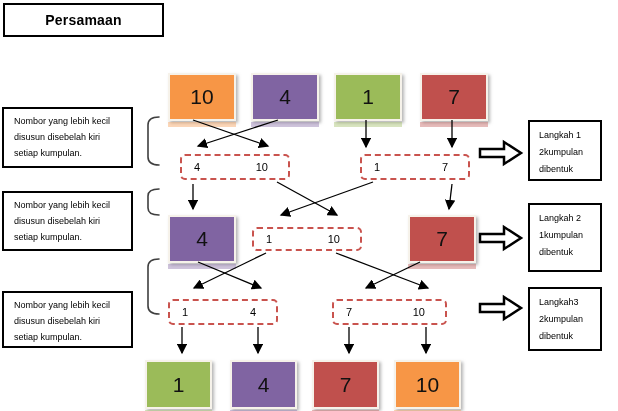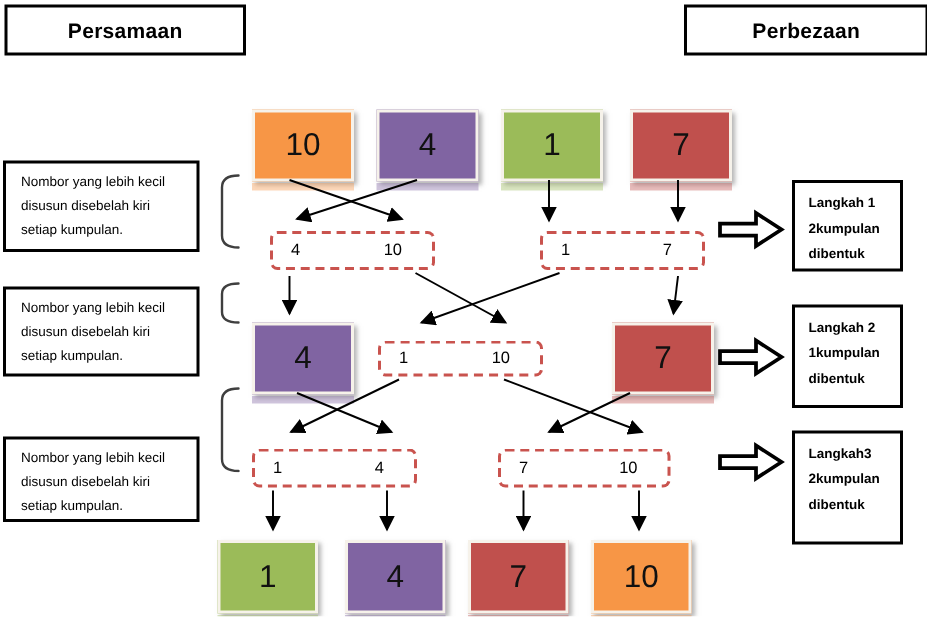--- a/index.html
+++ b/index.html
@@ -11,21 +11,21 @@
     position:absolute;border:2px solid #000;background:#fff;
     display:flex;align-items:center;justify-content:center;
     font-size:14px;font-weight:600;letter-spacing:.2px;
   }
   .note-box{
     position:absolute;left:2px;width:131px;border:2px solid #000;background:#fff;
     font-size:9px;line-height:1.75;padding:5px 5px 4px 10px;box-sizing:border-box;
   }
   .step-box{
     position:absolute;left:528px;width:74px;border:2px solid #000;background:#fff;
-    font-size:9px;line-height:1.9;padding:5px 2px 2px 9px;box-sizing:border-box;font-weight:bold;
+    font-size:9px;line-height:1.9;padding:5px 2px 2px 9px;box-sizing:border-box;
   }
   .num-box{
     position:absolute;width:64px;height:44px;
     display:flex;align-items:center;justify-content:center;
     font-size:21px;color:#111;
     border:2px solid #f6f2ea;
     box-shadow:2px 2px 3px rgba(120,120,120,.55);
   }
   .num-box::after{
     content:'';position:absolute;left:-2px;right:-2px;bottom:-8px;height:5px;
@@ -41,23 +41,20 @@
   .block-arrow{position:absolute;}
   #connectors{position:absolute;left:0;top:0;pointer-events:none;}
 </style>
 </head>
 <body>
 
 <div id="canvas">
 
   <div class="title-box" style="left:3px;top:3px;width:157px;height:30px">
     <span>Persamaan</span>
-  </div>
-  <div class="title-box" style="left:456px;top:3px;width:159px;height:30px">
-    <span>Perbezaan</span>
   </div>
 
   <div class="note-box" style="top:107px;height:61px">
     <span>Nombor yang lebih kecil disusun disebelah kiri setiap kumpulan.</span>
   </div>
   <div class="note-box" style="top:191px;height:60px">
     <span>Nombor yang lebih kecil disusun disebelah kiri setiap kumpulan.</span>
   </div>
   <div class="note-box" style="top:291px;height:57px">
     <span>Nombor yang lebih kecil disusun disebelah kiri setiap kumpulan.</span>
@@ -121,21 +118,21 @@
   <div class="step-box" style="top:120px;height:61px">
     <div>Langkah 1</div>
     <div>2kumpulan</div>
     <div>dibentuk</div>
   </div>
   <div class="step-box" style="top:203px;height:69px">
     <div>Langkah 2</div>
     <div>1kumpulan</div>
     <div>dibentuk</div>
   </div>
-  <div class="step-box" style="top:287px;height:76px">
+  <div class="step-box" style="top:287px;height:64px">
     <div>Langkah3</div>
     <div>2kumpulan</div>
     <div>dibentuk</div>
   </div>
 
   <svg id="connectors" width="618" height="411">
     <defs>
       <marker id="ah" markerWidth="9" markerHeight="8" refX="7" refY="4" orient="auto">
         <path d="M0,0 L8,4 L0,8 z" fill="#000"></path>
       </marker>

